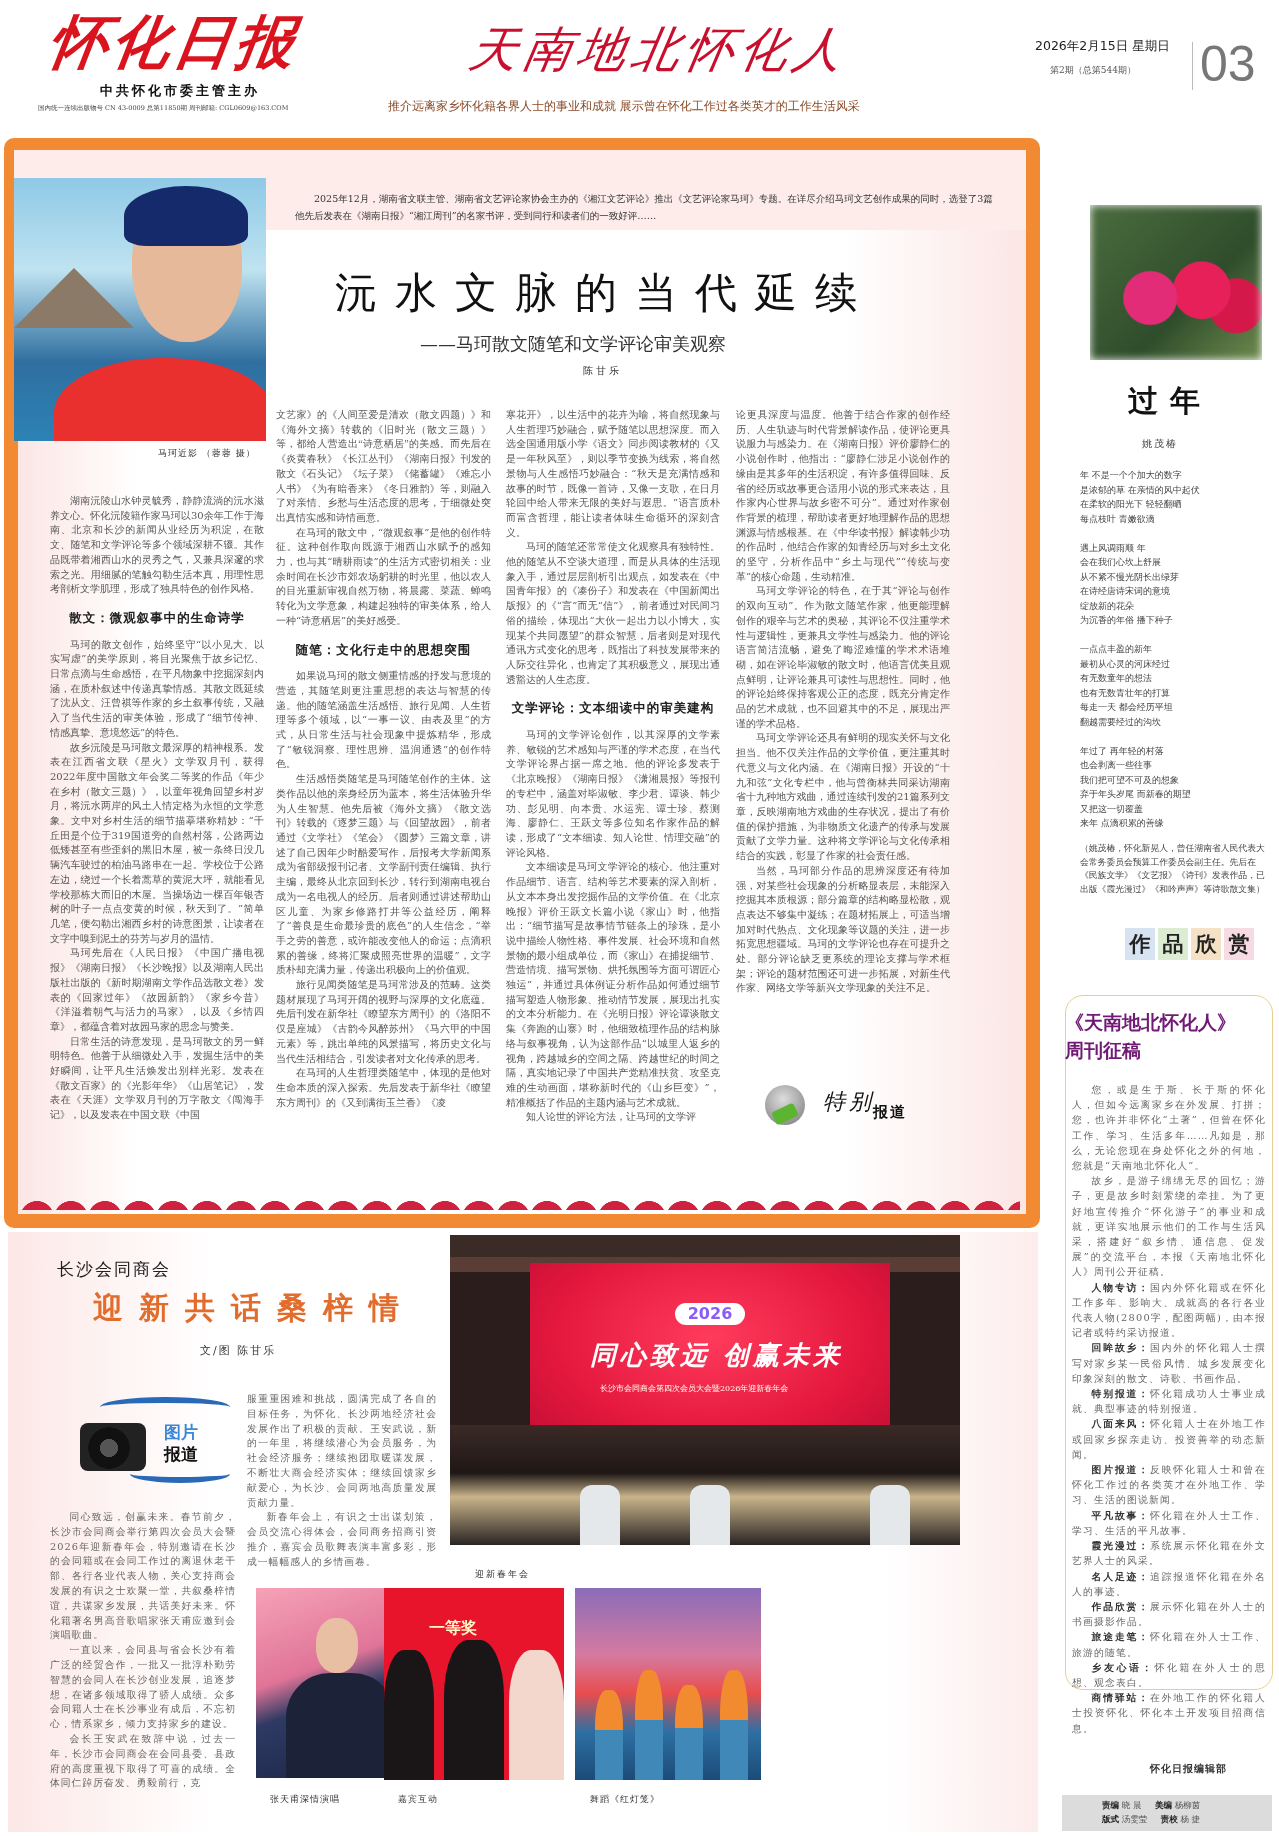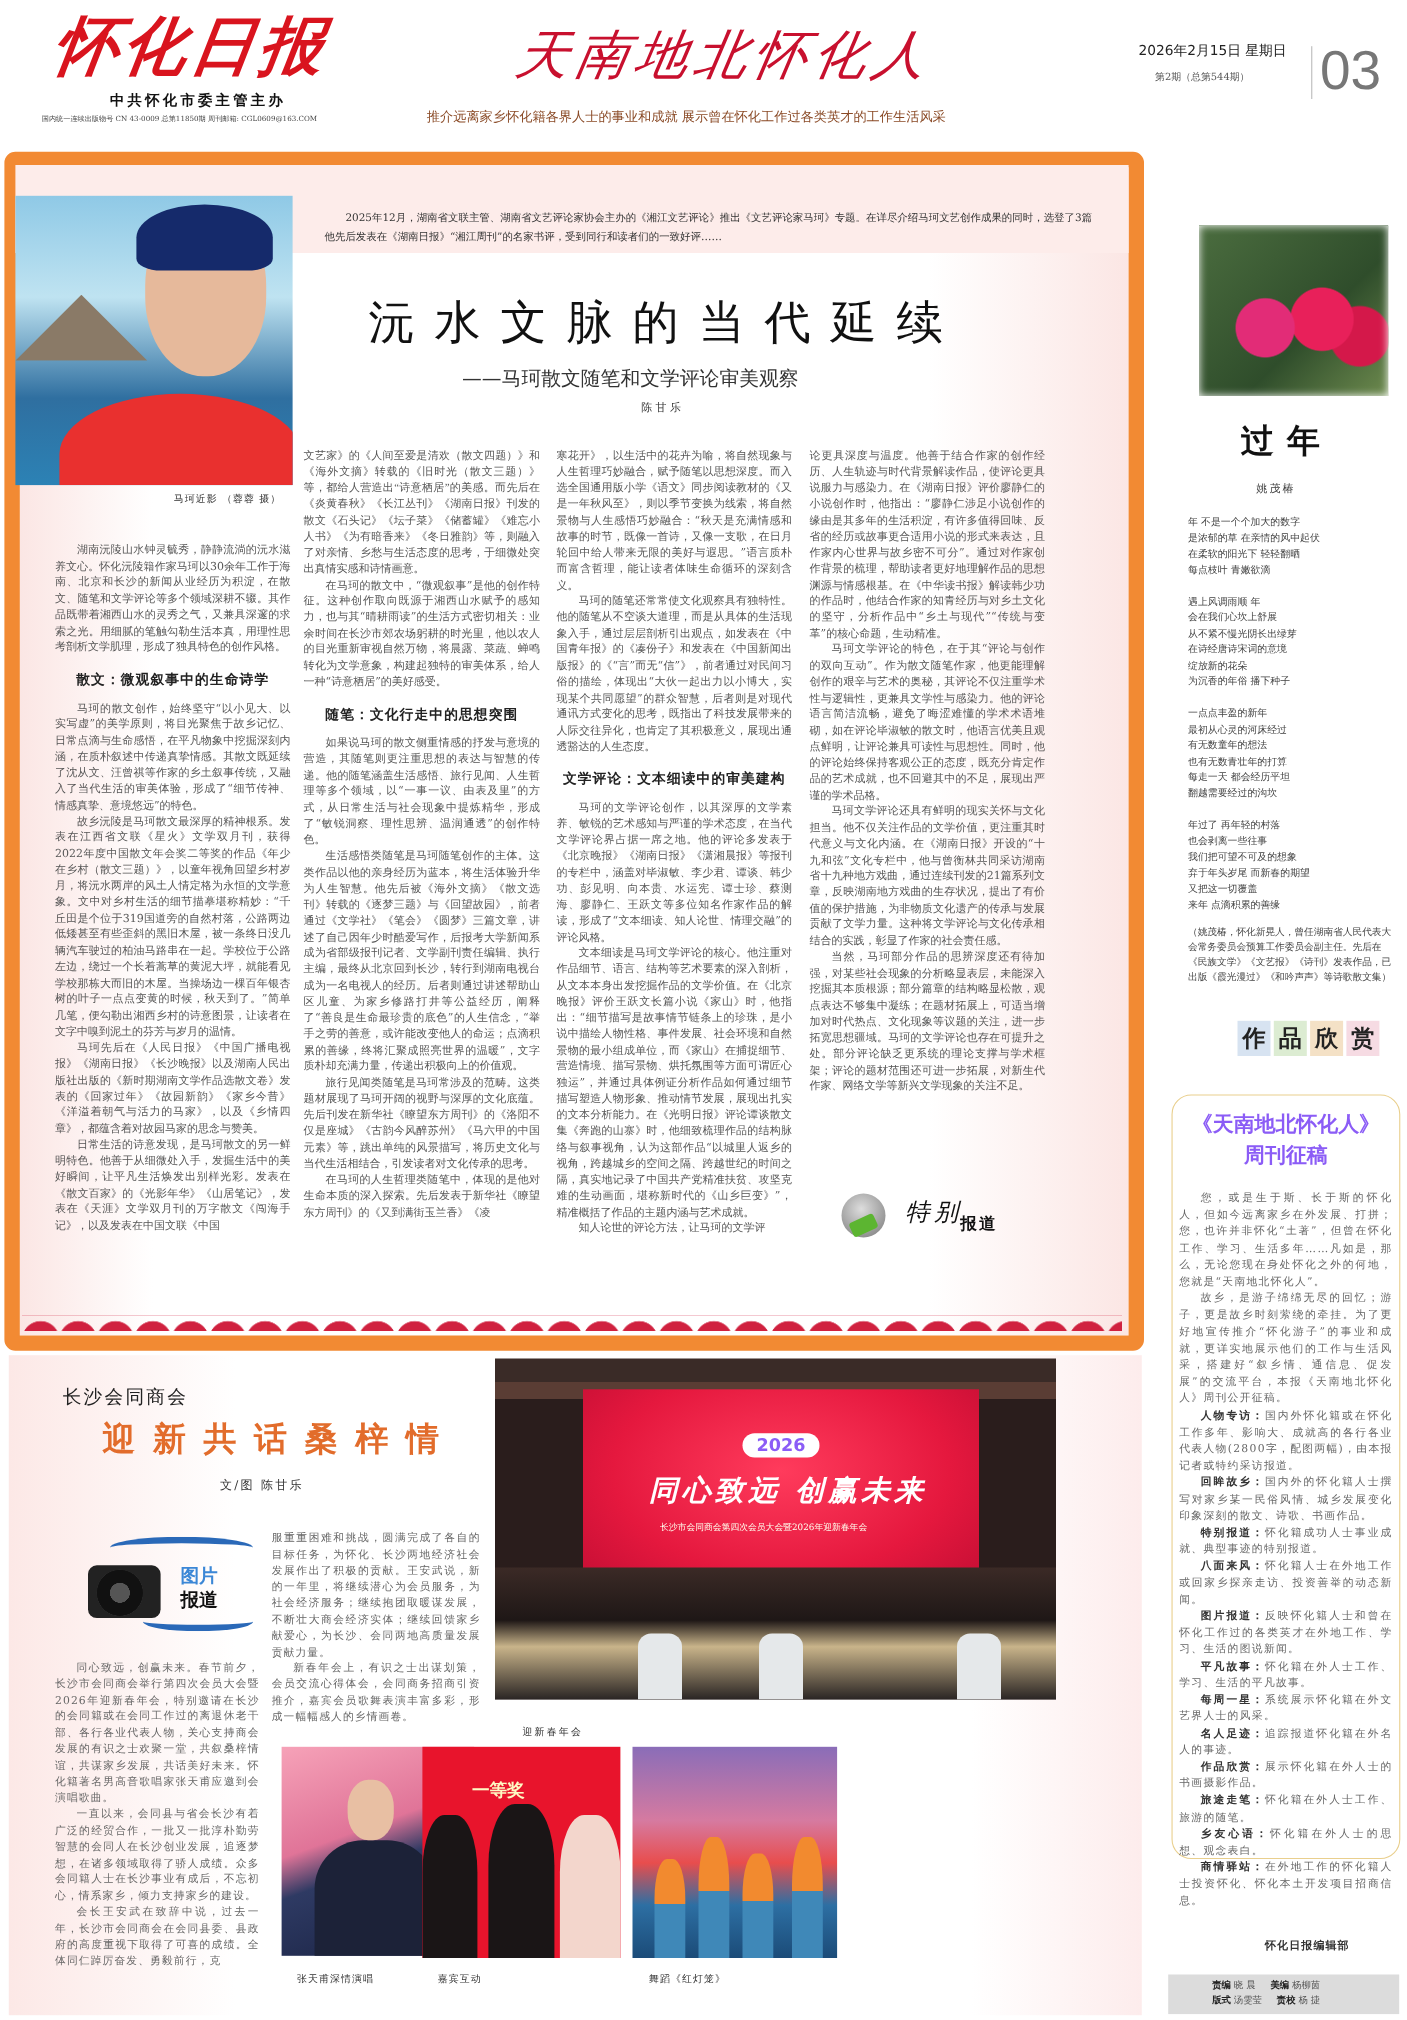--- a/index.html
+++ b/index.html
@@ -46,21 +46,21 @@
 .flower{left:1090px;top:205px;width:172px;height:155px;background:radial-gradient(circle at 35% 60%,#e22c77 0 18%,transparent 19%),radial-gradient(circle at 65% 55%,#e8205a 0 20%,transparent 21%),radial-gradient(circle at 85% 65%,#d4184a 0 15%,transparent 16%),linear-gradient(135deg,#4b6d3f,#2f4d2b 60%,#6d8a4e);box-shadow:0 0 8px #fff inset}
 .poem-title{left:1128px;top:381px;font-size:30px;font-weight:bold;color:#111;letter-spacing:12px;white-space:nowrap}
 .poem-author{left:1142px;top:437px;font-size:10px;color:#444;letter-spacing:2px}
 .poem{left:1080px;top:468px;width:190px;font-size:9px;line-height:14.5px;color:#444;white-space:nowrap}
 .poem .stanza{margin-bottom:14.5px}
 .poet-bio{left:1080px;top:842px;width:190px;font-size:8.8px;line-height:13.5px;color:#444;text-indent:0}
 .appreciation{left:1125px;top:928px;display:flex;gap:3px}
 .appreciation span{width:30px;height:32px;display:flex;align-items:center;justify-content:center;font-size:21px;font-weight:bold;color:#222;font-family:"DejaVu Sans",sans-serif}
 
 .cfp{left:1065px;top:995px;width:208px;height:695px;border:1px solid #e9cf8d;border-radius:18px;background:#fff}
-.cfp-title{left:1065px;top:1008px;width:208px;text-align:center;font-size:19px;font-weight:bold;color:#8b5cf6;line-height:28px;font-family:"DejaVu Serif",serif}
+.cfp-title{left:1065px;top:1008px;width:208px;font-size:19px;font-weight:bold;color:#701a75;line-height:28px;font-family:"DejaVu Serif",serif}
 .cfp-body{left:1072px;top:1082px;width:194px;font-size:9.8px;line-height:15.2px;color:#666;text-align:justify;letter-spacing:1.2px}
 .cfp-body p{text-indent:2em}
 .cfp-body b{color:#333}
 .cfp-sign{left:1150px;top:1762px;font-size:10px;font-weight:bold;color:#333;letter-spacing:1px;white-space:nowrap}
 .credits{left:1062px;top:1795px;width:210px;height:36px;background:#dcdcdc;font-size:8.5px;line-height:14px;padding:3px 0 0 40px;color:#555}
 .credits b{color:#222}
 
 .bottom-bg{left:8px;top:1232px;width:1030px;height:600px;background:linear-gradient(90deg,#fce8e6 0%,#fff 20%,#fff 85%,#fdecec 100%)}
 .b-kicker{left:57px;top:1258px;font-size:17px;color:#222;font-family:"DejaVu Sans",sans-serif;letter-spacing:2px}
 .b-title{left:93px;top:1288px;font-size:30px;font-weight:bold;color:#e26c2b;letter-spacing:16px;white-space:nowrap}
@@ -223,21 +223,21 @@
   </div>
   <div class="abs cfp-body" id="cfp-body">
       <p>您，或是生于斯、长于斯的怀化人，但如今远离家乡在外发展、打拼；您，也许并非怀化“土著”，但曾在怀化工作、学习、生活多年……凡如是，那么，无论您现在身处怀化之外的何地，您就是“天南地北怀化人”。</p>
       <p>故乡，是游子绵绵无尽的回忆；游子，更是故乡时刻萦绕的牵挂。为了更好地宣传推介“怀化游子”的事业和成就，更详实地展示他们的工作与生活风采，搭建好“叙乡情、通信息、促发展”的交流平台，本报《天南地北怀化人》周刊公开征稿。</p>
       <p><b>人物专访：</b>国内外怀化籍或在怀化工作多年、影响大、成就高的各行各业代表人物(2800字，配图两幅)，由本报记者或特约采访报道。</p>
       <p><b>回眸故乡：</b>国内外的怀化籍人士撰写对家乡某一民俗风情、城乡发展变化印象深刻的散文、诗歌、书画作品。</p>
       <p><b>特别报道：</b>怀化籍成功人士事业成就、典型事迹的特别报道。</p>
       <p><b>八面来风：</b>怀化籍人士在外地工作或回家乡探亲走访、投资善举的动态新闻。</p>
       <p><b>图片报道：</b>反映怀化籍人士和曾在怀化工作过的各类英才在外地工作、学习、生活的图说新闻。</p>
       <p><b>平凡故事：</b>怀化籍在外人士工作、学习、生活的平凡故事。</p>
-      <p><b>每周一星：</b>系统展示怀化籍在外文艺界人士的风采。</p>
+      <p><b>霞光漫过：</b>系统展示怀化籍在外文艺界人士的风采。</p>
       <p><b>名人足迹：</b>追踪报道怀化籍在外名人的事迹。</p>
       <p><b>作品欣赏：</b>展示怀化籍在外人士的书画摄影作品。</p>
       <p><b>旅途走笔：</b>怀化籍在外人士工作、旅游的随笔。</p>
       <p><b>乡友心语：</b>怀化籍在外人士的思想、观念表白。</p>
       <p><b>商情驿站：</b>在外地工作的怀化籍人士投资怀化、怀化本土开发项目招商信息。</p>
     </div>
   <div class="abs cfp-sign">怀化日报编辑部</div>
   <div class="abs credits">
     <div><b>责编</b> <span>晓  晨</span>&nbsp;&nbsp;&nbsp;&nbsp;&nbsp;<b>美编</b> <span>杨柳茵</span></div>
     <div><b>版式</b> <span>汤雯莹</span>&nbsp;&nbsp;&nbsp;&nbsp;&nbsp;<b>责校</b> <span>杨  捷</span></div>

